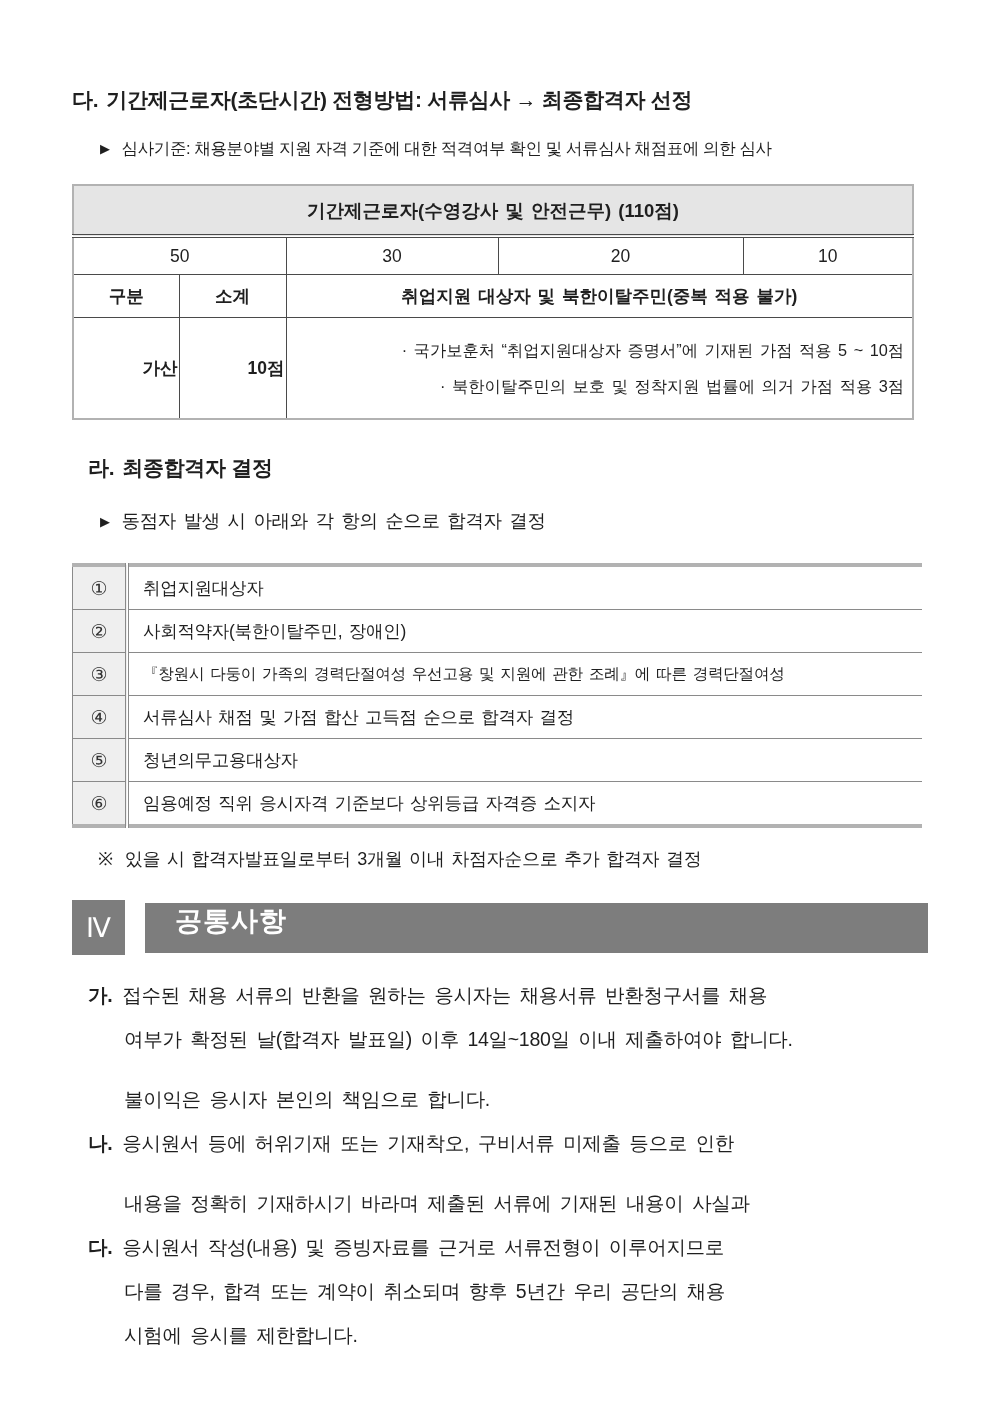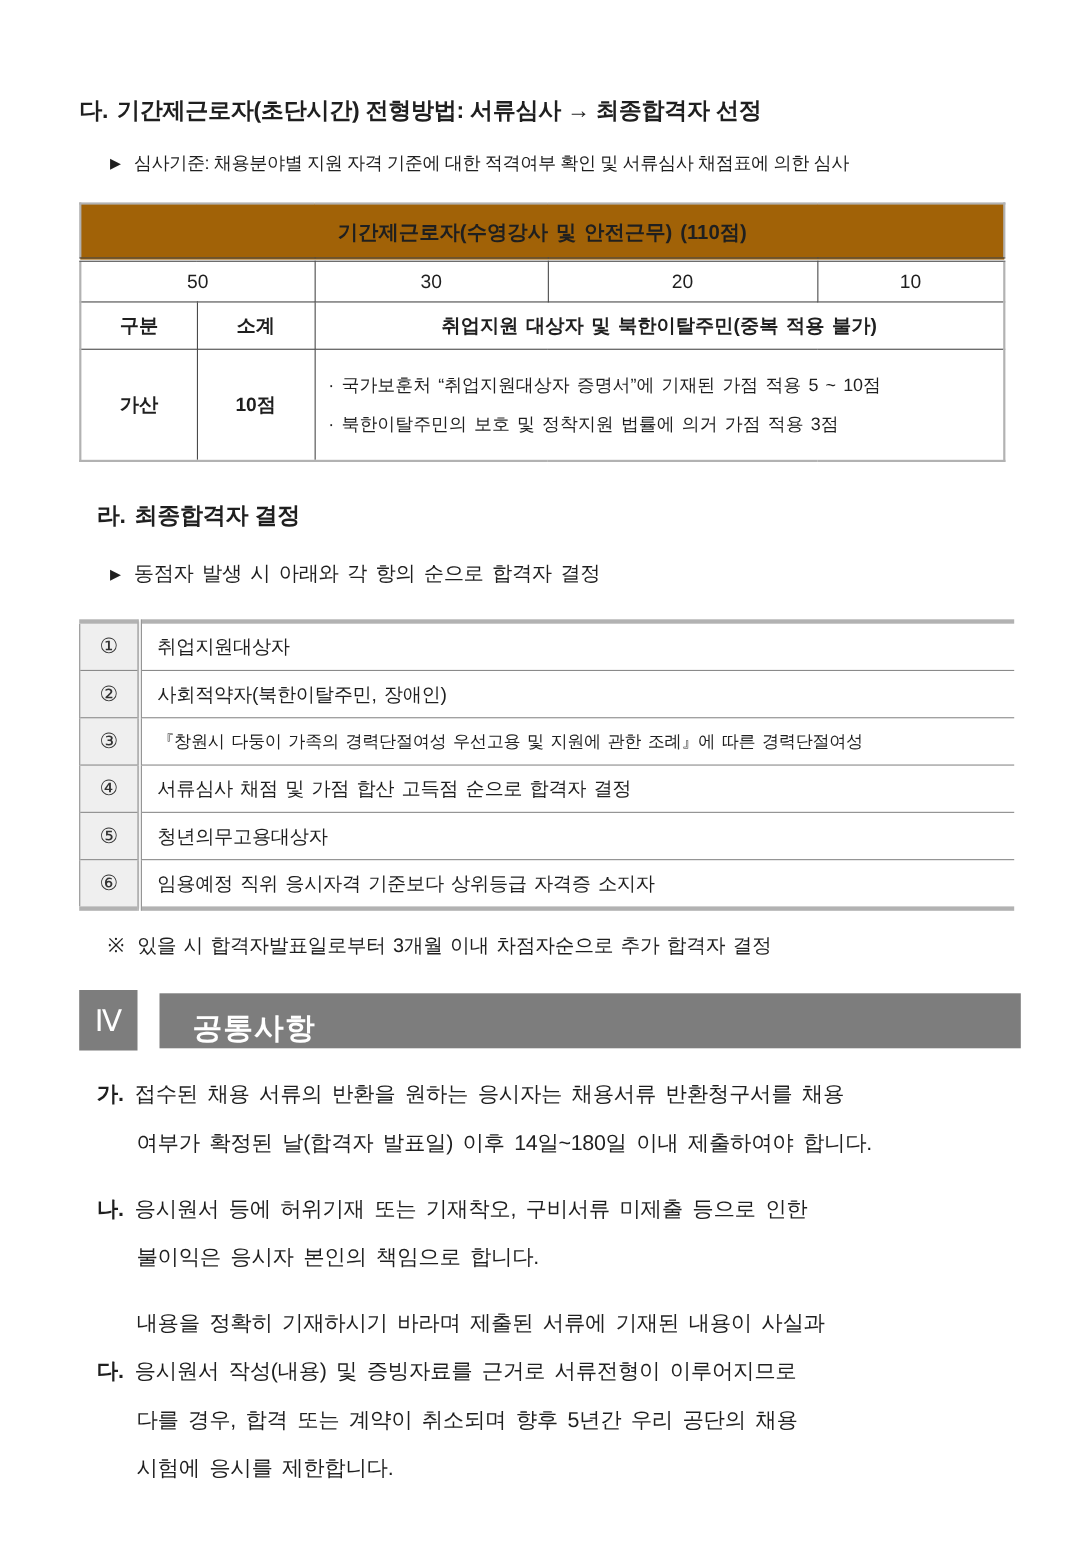--- a/index.html
+++ b/index.html
@@ -14,25 +14,25 @@
   
   .h1 { font-size:21px; font-weight:bold; letter-spacing:-0.3px; }
   .h1 .h-label { margin-right:8px; }
   .bullet-row { margin:24px 0 0 28px; font-size:16.5px; letter-spacing:-0.4px; }
   .bullet-row.big { font-size:18.5px; margin-top:26px; word-spacing:3px; }
   .tri { font-size:13px; margin-right:12px; vertical-align:1px; }
 
   
   table.score { border-collapse:collapse; width:840px; margin-top:24px; border:2px solid #b2b2b2; table-layout:fixed; }
   table.score td { border:1px solid #4a4a4a; text-align:center; font-size:17.5px; vertical-align:middle; word-spacing:2px; }
-  table.score tr.trow td { background:#a16207; font-weight:bold; font-size:18.5px; height:46px; border-bottom:4px double #4a4a4a; }
+  table.score tr.trow td { background:#e5e5e5; font-weight:bold; font-size:18.5px; height:46px; border-bottom:4px double #4a4a4a; }
   table.score tr.head td { height:38px; }
   table.score tr.vals td { height:34px; }
   table.score tr.brow td { height:40px; font-weight:bold; }
-  table.score tr.bonus td { height:88px; }
+  table.score tr.bonus td { height:88px;text-align:right; }
   table.score tr.bonus td.b { font-weight:bold; }
   table.score td.desc { text-align:left; padding:6px 8px 6px 12px; font-size:16.3px; font-weight:normal; }
   table.score td.desc div { line-height:36px; }
 
   
   table.tie { border-collapse:collapse; width:850px; margin-top:30px; border-top:4px solid #b2b2b2; border-bottom:4px solid #b2b2b2; }
   table.tie td { border-top:1px solid #8a8a8a; height:40px; font-size:17.5px; vertical-align:middle; word-spacing:2px; }
   table.tie tr:first-child td { border-top:none; }
   table.tie td.num { width:50px; background:#efefef; text-align:center; border-left:1px solid #8a8a8a; border-right:4px double #8a8a8a; font-size:19px; color:#333; }
   table.tie td.txt { padding-left:14px; letter-spacing:-0.3px; }
@@ -42,21 +42,21 @@
   .note { display:flex; margin:12px 0 0 26px; font-size:18px; letter-spacing:-0.3px; word-spacing:2px; }
   .note .marker { margin-right:12px; line-height:38px; }
   .note-lines div { line-height:38px; }
 
   
   .banner { display:flex; align-items:flex-start; margin-top:22px; }
   .numbox { width:53px; height:55px; background:#7d7d7d; color:#ffffff;
             display:flex; align-items:center; justify-content:center;
             font-family:"Liberation Serif", serif; font-size:27px; }
   .bar { flex:1; height:50px; background:#7d7d7d; margin-left:20px; margin-top:3px;
-         display:flex; align-items:flex-end; color:#ffffff; font-size:27px; font-weight:bold;
+         display:flex; align-items:flex-start; color:#ffffff; font-size:27px; font-weight:bold;
          padding-left:30px; letter-spacing:1px; }
 
   
   .paras { margin-top:18px; font-size:19.5px; word-spacing:3.5px; letter-spacing:-0.3px; }
   .para { margin:16px; }
   .pline { line-height:44px; }
   .plabel { font-weight:bold; margin-right:10px; }
   .cont { margin-left:36px; }
 </style>
 </head>
@@ -156,24 +156,24 @@
   </div>
 
   <div class="paras">
     <div class="para">
       <div class="pline">
         <span class="plabel">가.</span><span>접수된 채용 서류의 반환을 원하는 응시자는 채용서류 반환청구서를 채용</span>
       </div>
       <div class="pline cont">여부가 확정된 날(합격자 발표일) 이후 14일~180일 이내 제출하여야 합니다.</div>
     </div>
     <div class="para">
+      <div class="pline cont">불이익은 응시자 본인의 책임으로 합니다.</div>
       <div class="pline">
         <span class="plabel">나.</span><span>응시원서 등에 허위기재 또는 기재착오, 구비서류 미제출 등으로 인한</span>
       </div>
-      <div class="pline cont">불이익은 응시자 본인의 책임으로 합니다.</div>
     </div>
     <div class="para">
       <div class="pline cont">내용을 정확히 기재하시기 바라며 제출된 서류에 기재된 내용이 사실과</div>
       <div class="pline">
         <span class="plabel">다.</span><span>응시원서 작성(내용) 및 증빙자료를 근거로 서류전형이 이루어지므로</span>
       </div>
       <div class="pline cont">다를 경우, 합격 또는 계약이 취소되며 향후 5년간 우리 공단의 채용</div>
       <div class="pline cont">시험에 응시를 제한합니다.</div>
     </div>
   </div>

